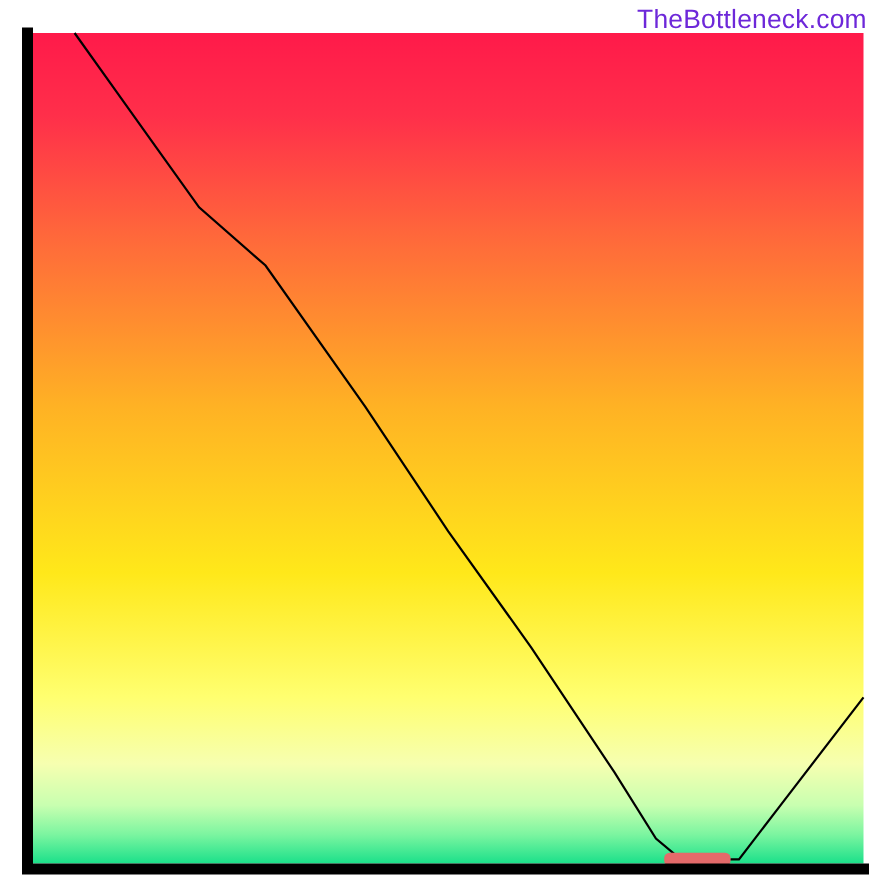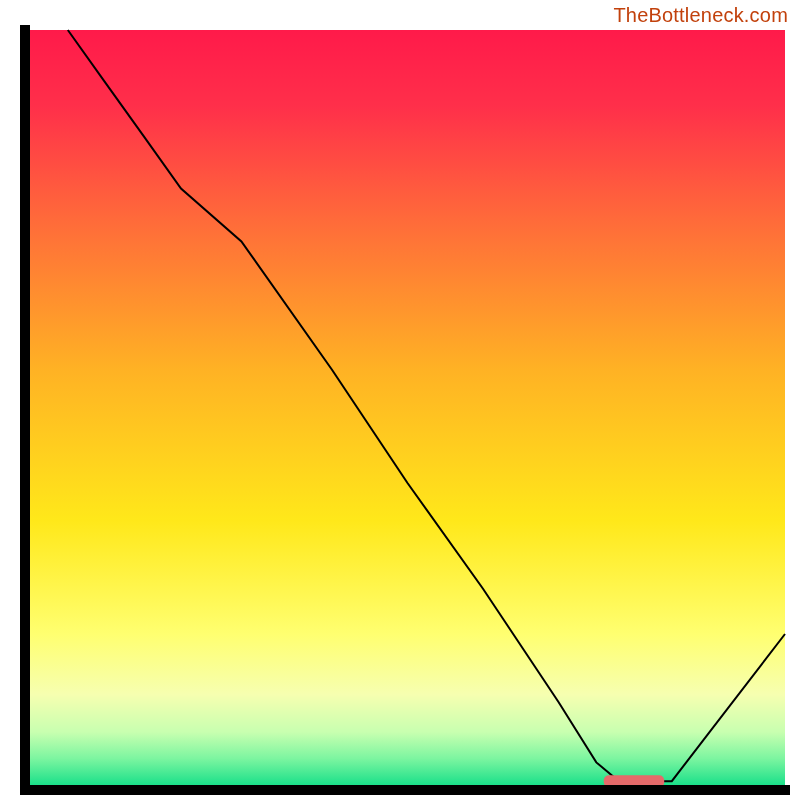--- a/index.html
+++ b/index.html
@@ -13,22 +13,22 @@
   }
   .wrap {
     position: relative;
     width: 800px;
     height: 800px;
   }
   .watermark {
     position: absolute;
     top: 4px;
     right: 12px;
-    font-size: 20px;
-    color: #c2410c;
+    font-size: 24px;
+    color: #6d28d9;
     font-weight: 500;
     letter-spacing: 0.2px;
   }
   svg {
     display: block;
   }
 </style>
 </head>
 <body>
 

